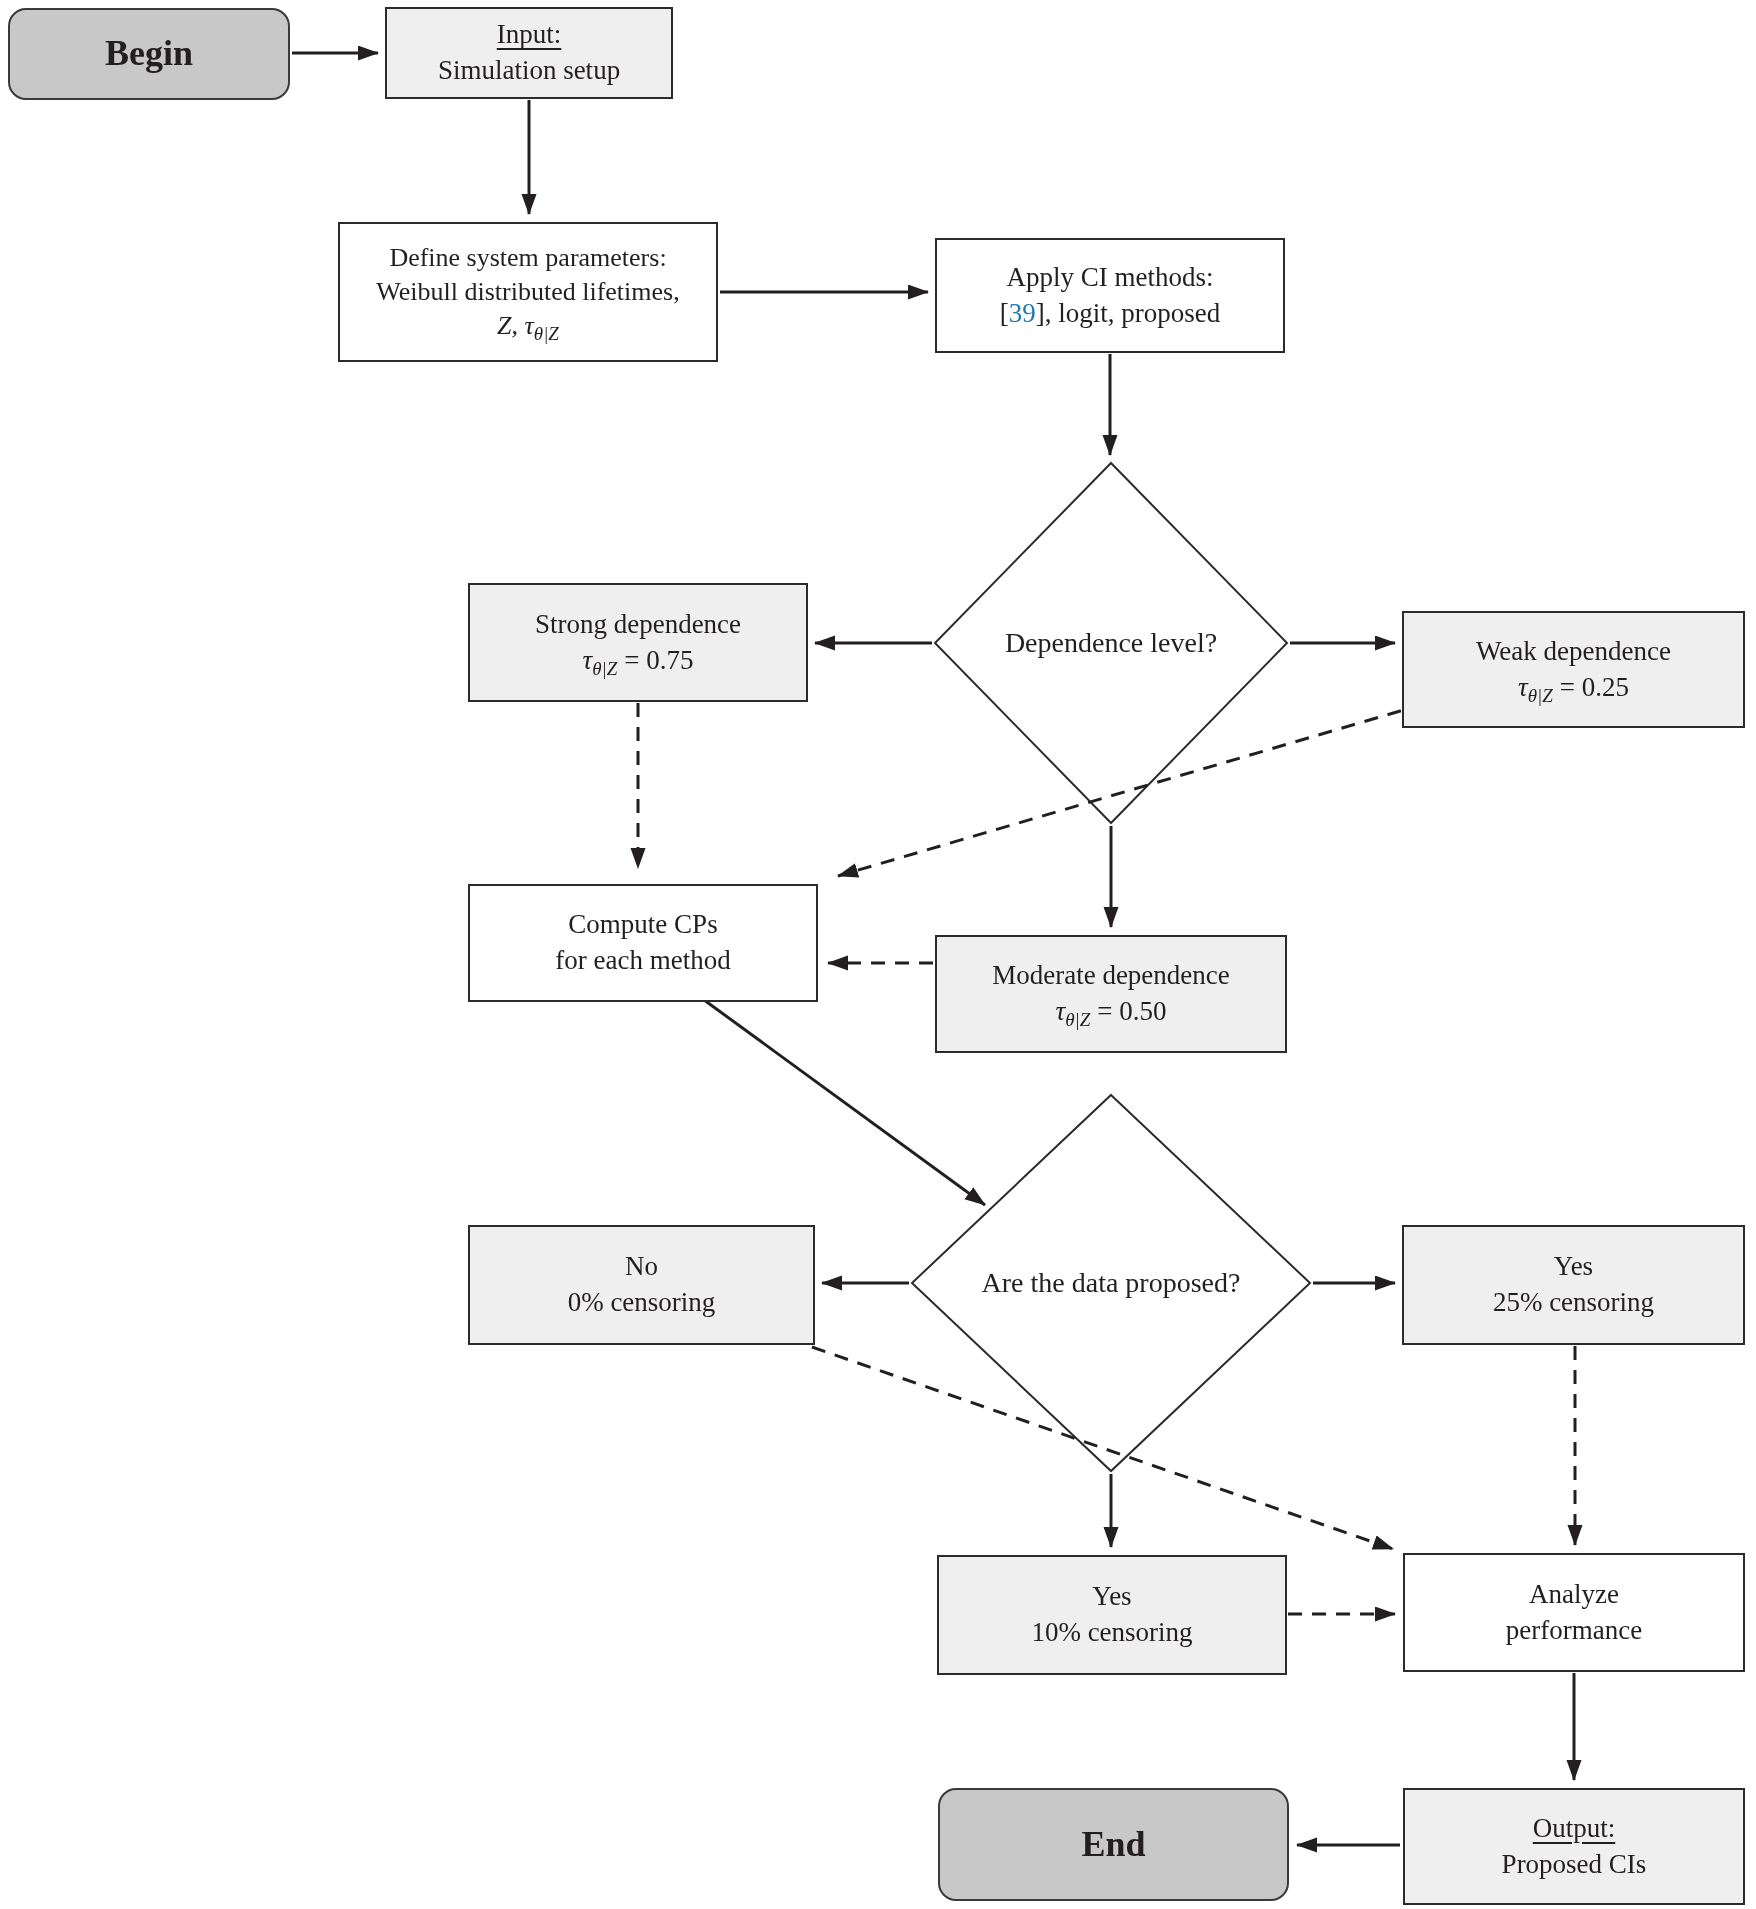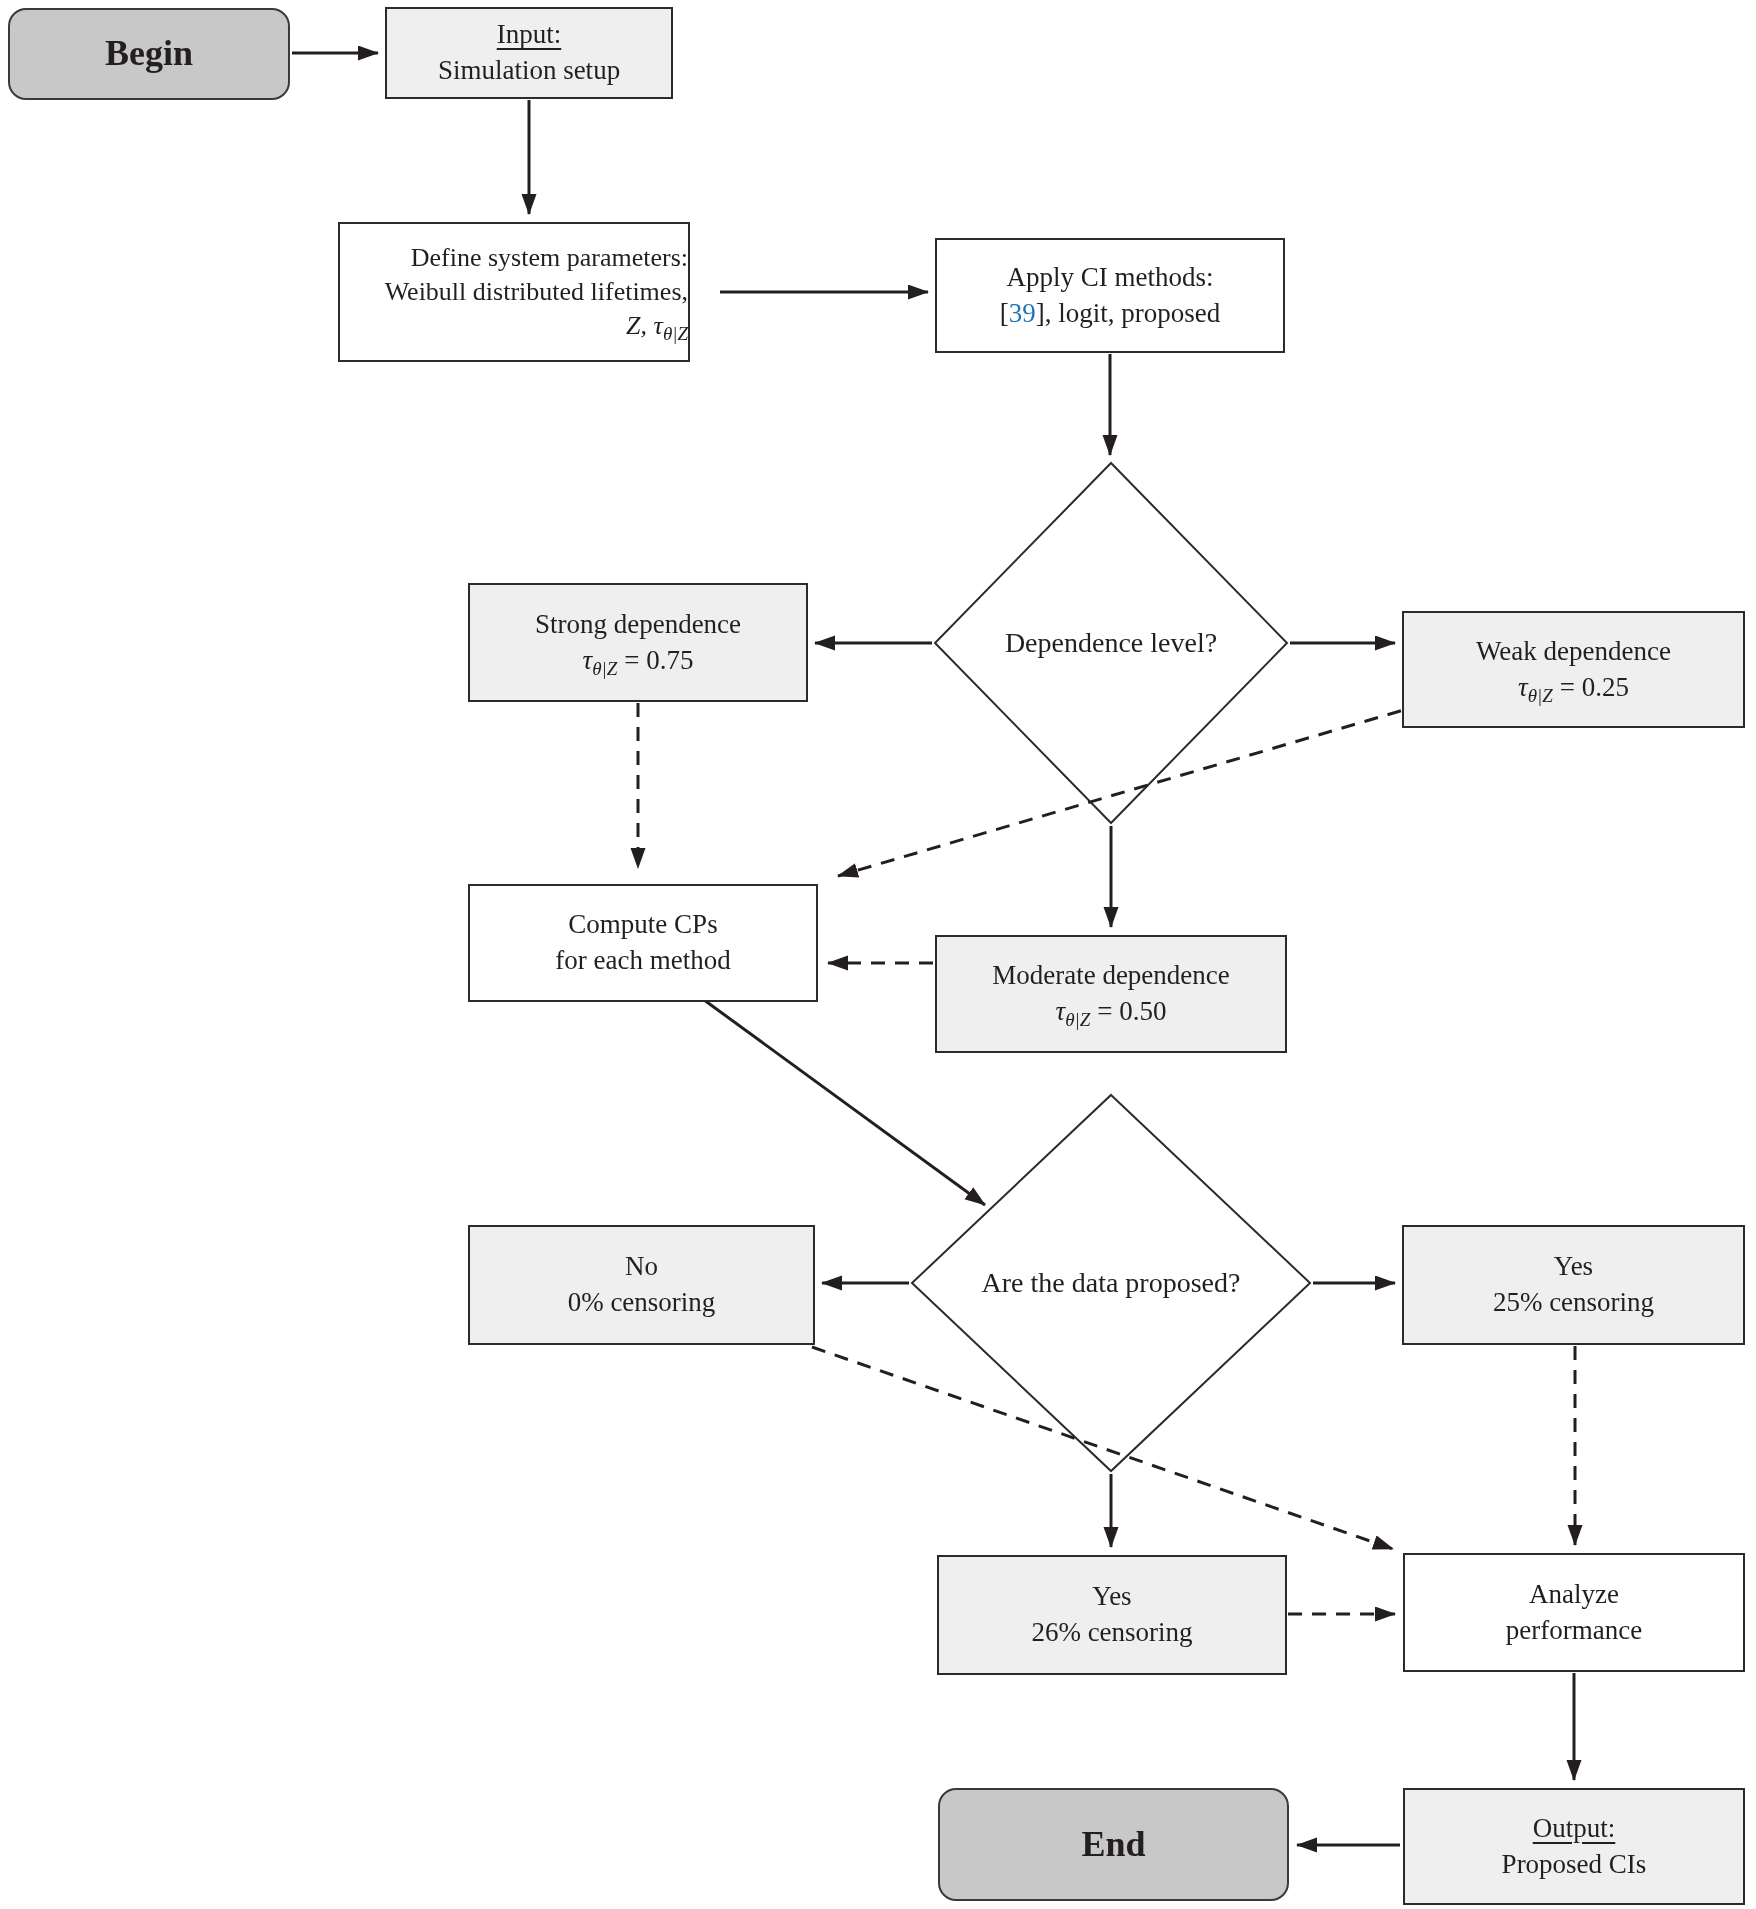--- a/index.html
+++ b/index.html
@@ -81,21 +81,21 @@
 
   <div class="node terminal" style="left:8px;top:8px;width:282px;height:92px;">
     <div>Begin</div>
   </div>
 
   <div class="node box shaded" style="left:385px;top:7px;width:288px;height:92px;">
     <div class="underline">Input:</div>
     <div>Simulation setup</div>
   </div>
 
-  <div class="node box" style="left:338px;top:222px;width:352px;height:140px;font-size:26px;align-items:flex-end;">
+  <div class="node box" style="left:338px;top:222px;width:380px;height:140px;font-size:26px;">
     <div>Define system parameters:</div>
     <div>Weibull distributed lifetimes,</div>
     <div>
       <span class="it">Z, τ</span><sub class="it">θ|Z</sub>
     </div>
   </div>
 
   <div class="node box" style="left:935px;top:238px;width:350px;height:115px;">
     <div>Apply CI methods:</div>
     <div>
@@ -142,21 +142,21 @@
     <div>0% censoring</div>
   </div>
 
   <div class="node box shaded" style="left:1402px;top:1225px;width:343px;height:120px;">
     <div>Yes</div>
     <div>25% censoring</div>
   </div>
 
   <div class="node box shaded" style="left:937px;top:1555px;width:350px;height:120px;">
     <div>Yes</div>
-    <div>26% censoring</div>
+    <div>10% censoring</div>
   </div>
 
   <div class="node box" style="left:1403px;top:1553px;width:342px;height:119px;">
     <div>Analyze</div>
     <div>performance</div>
   </div>
 
   <div class="node terminal" style="left:938px;top:1788px;width:351px;height:113px;">
     <div>End</div>
   </div>

